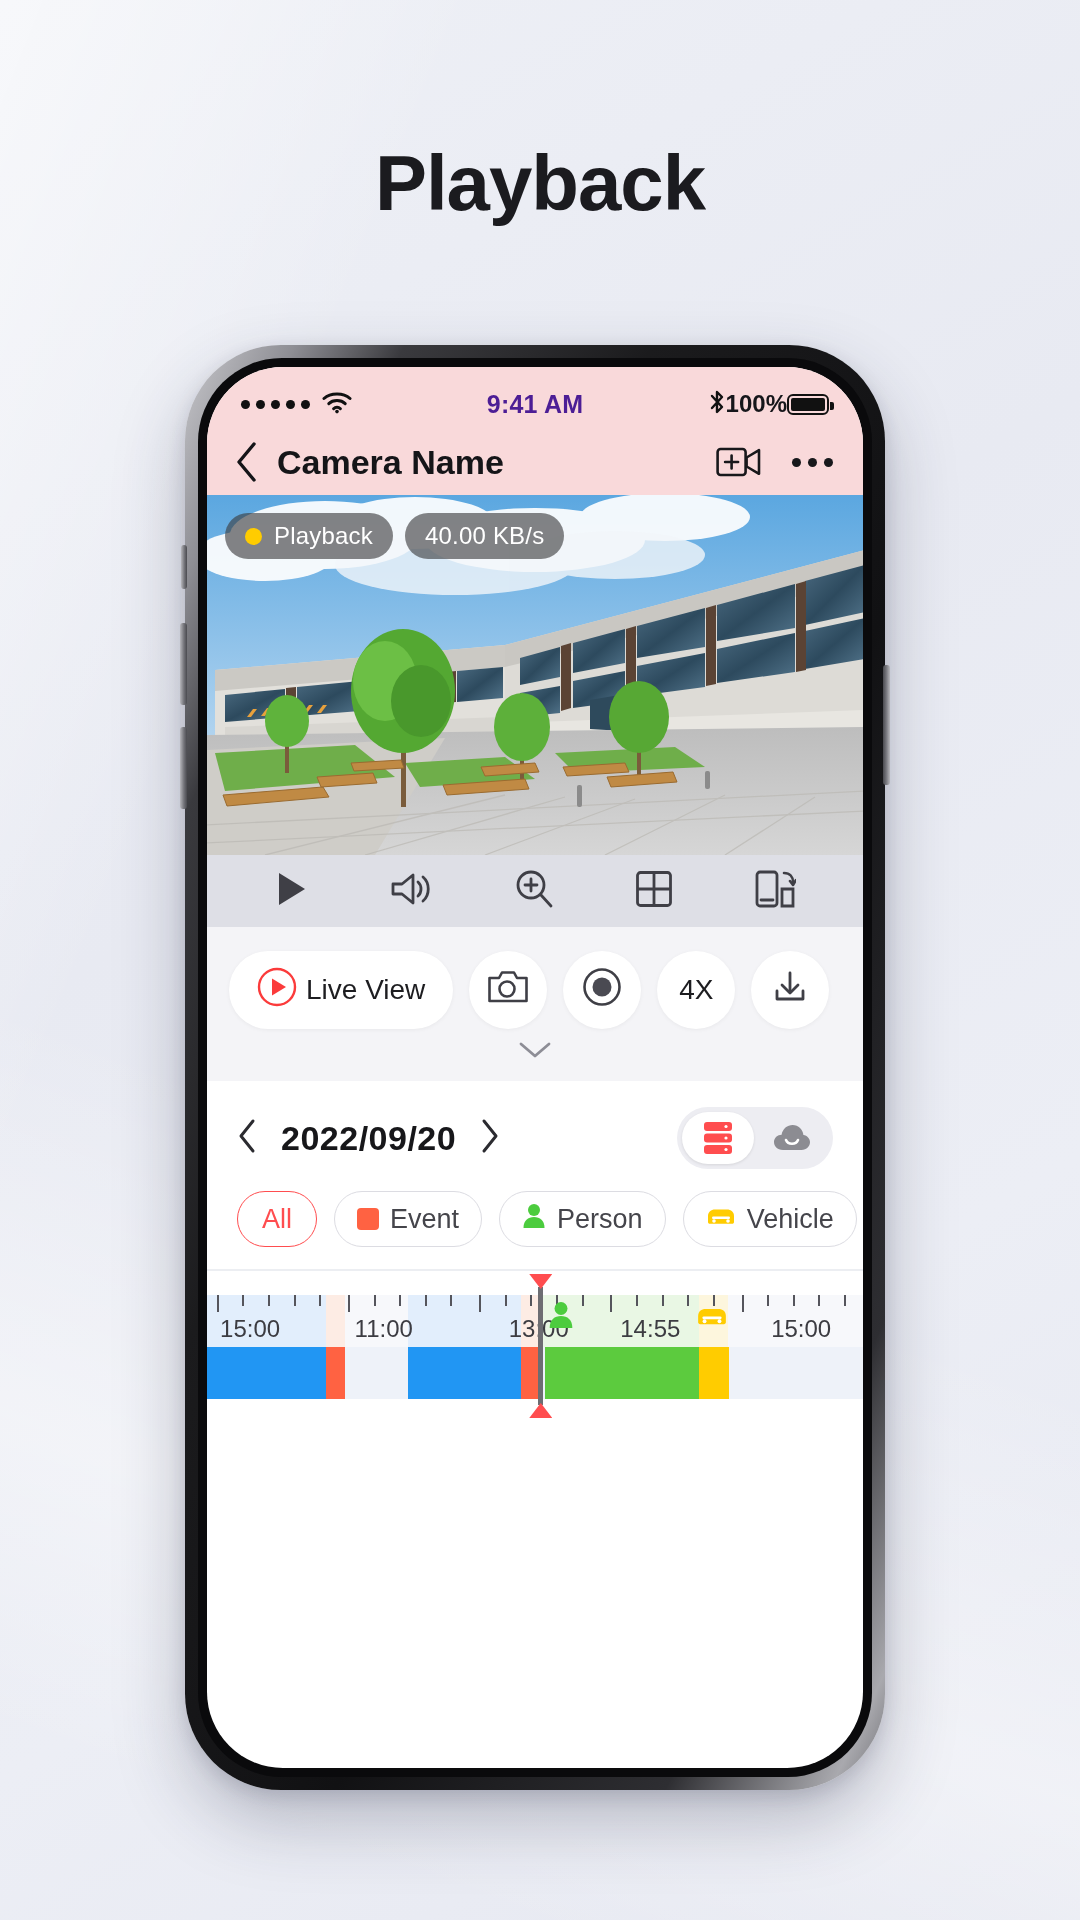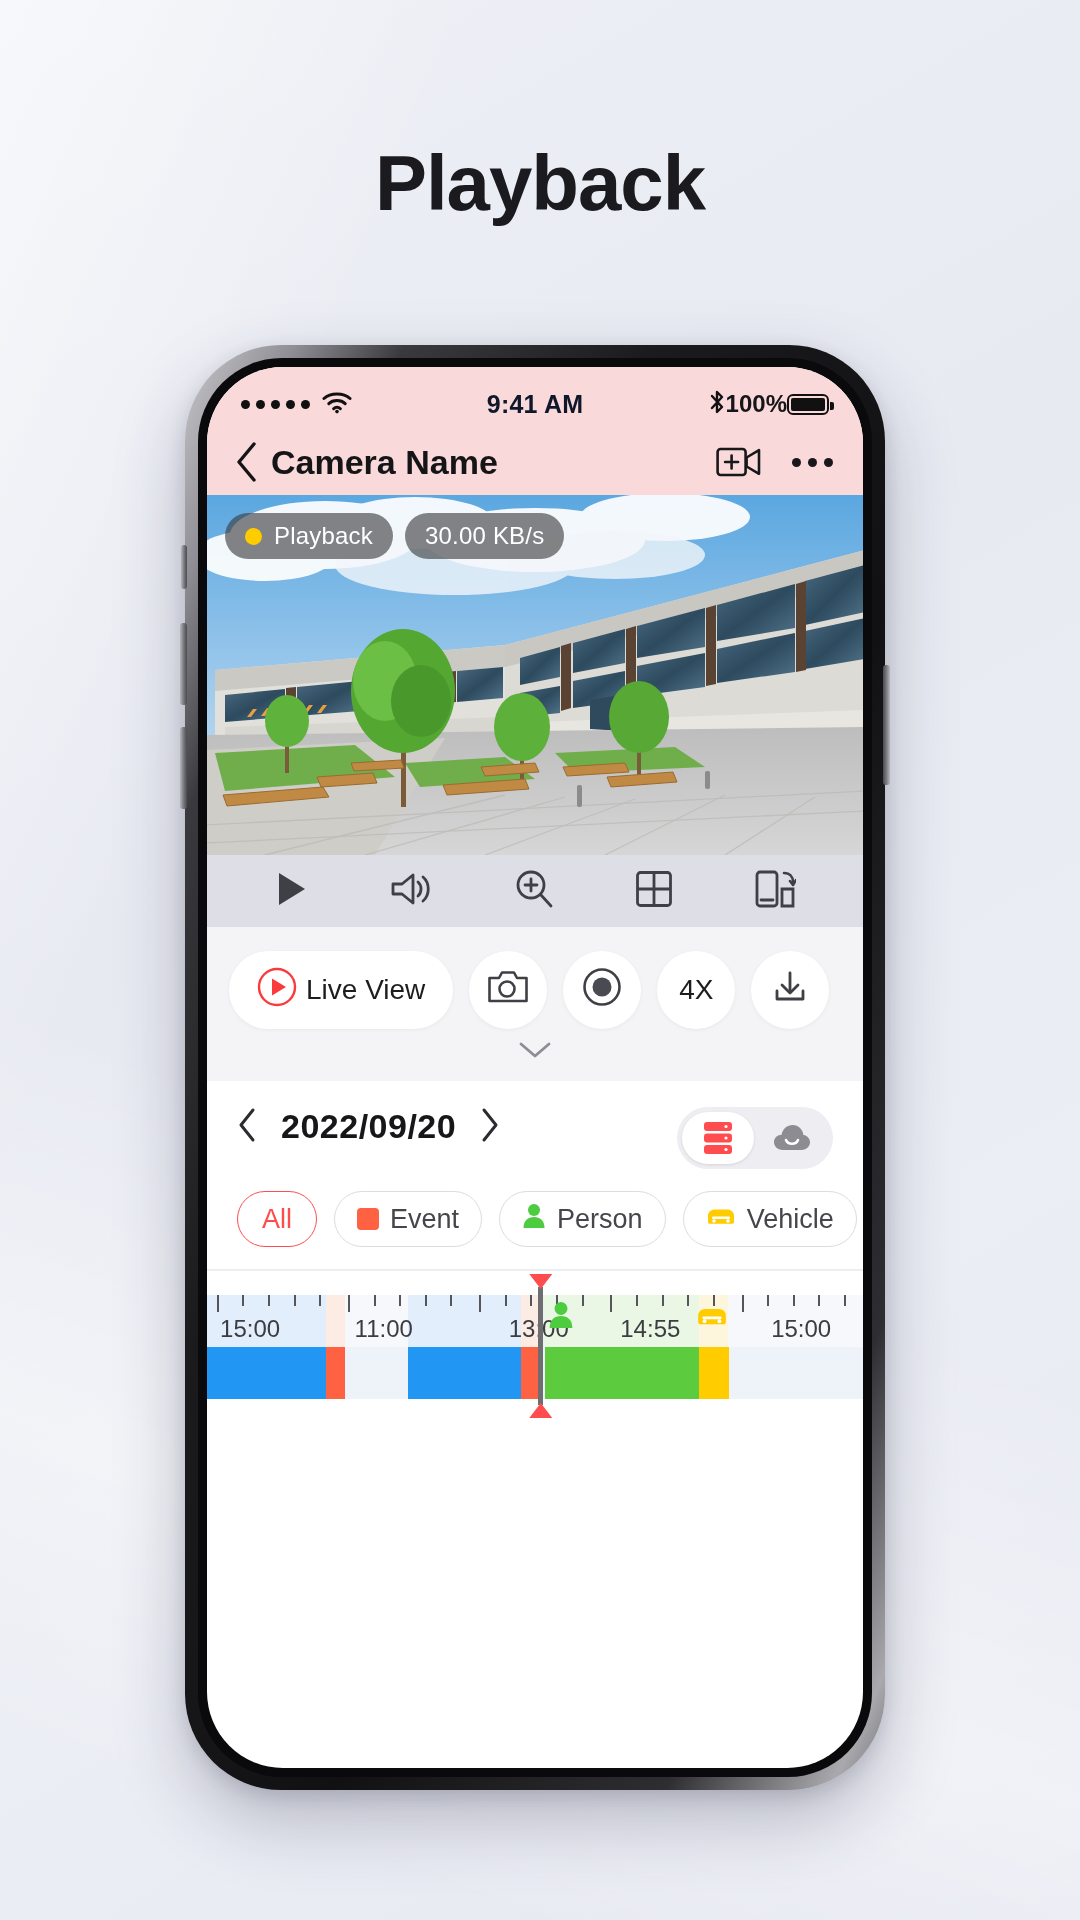--- a/index.html
+++ b/index.html
@@ -68,32 +68,32 @@
     height: 62px; background: #f9d9da;
     display: flex; align-items: center;
     padding: 12px 34px 0 34px;
     position: relative;
   }
   .sb-left { display: flex; align-items: center; gap: 12px; }
   .dots { display: flex; gap: 6px; }
   .dots i { width: 9px; height: 9px; border-radius: 50%; background: #111; display:block; }
   .sb-time {
     position: absolute; left: 0; right: 0; text-align: center;
-    font-size: 25px; font-weight: 600; color: #0f172a; letter-spacing: .2px;
+    font-size: 25px; font-weight: 600; color: #4c1d95; letter-spacing: .2px;
   }
   .sb-right { margin-left: auto; display: flex; align-items: center; gap: 0; }
   .sb-pct { font-size: 24px; font-weight: 600; color: #16161a; }
   .batt { width: 42px; height: 21px; border: 2.5px solid #111; border-radius: 6px; padding: 2px; position: relative; }
   .batt::after { content:""; position:absolute; right:-7px; top:6px; width:4px; height:8px; background:#111; border-radius:0 2px 2px 0; }
   .batt i { display:block; width:100%; height:100%; background:#111; border-radius:2px; }
 
   
   .navbar {
     height: 66px; background: #f9d9da;
-    display: flex; align-items: center; padding: 0 30px 0 28px; gap: 12px;
+    display: flex; align-items: center; padding: 0 30px 0 28px; gap: 18px;
   }
   .nav-title { font-size: 34px; font-weight: bold; color: #151518; }
   .nav-right { margin-left: auto; display: flex; align-items: center; gap: 30px; }
   .icon-btn { display:flex; align-items:center; justify-content:center; }
   .kebab { display: flex; gap: 7px; }
   .kebab i { width: 9px; height: 9px; border-radius: 50%; background: #18181b; display:block; }
 
   
   .video {
     position: relative; height: 360px; overflow: hidden;
@@ -126,21 +126,21 @@
   .circ {
     width: 78px; height: 78px; border-radius: 50%; background: #fff;
     display: flex; align-items: center; justify-content: center;
     box-shadow: 0 1px 4px rgba(0,0,0,0.05);
     font-size: 28px; color: #1d1d20; font-weight: 500;
   }
   .collapse { height: 46px; display: flex; align-items: center; justify-content: center; }
 
   
   .panel { background: #ffffff; }
-  .date-row { display: flex; padding: 26px 30px 18px 30px; gap: 24px; }
+  .date-row { display: flex; align-items: center; padding: 26px 30px 18px 30px; gap: 24px; }
   .date-text { font-size: 34px; font-weight: 600; color: #17171a; letter-spacing: .5px; }
   .seg {
     margin-left: auto; display: flex; background: #ededf2; border-radius: 34px;
     padding: 5px; gap: 2px;
   }
   .seg-item { width: 72px; height: 52px; border-radius: 30px; display:flex; align-items:center; justify-content:center; }
   .seg-item.on { background: #fff; box-shadow: 0 1px 3px rgba(0,0,0,0.10); }
 
   
   .chips { display: flex; gap: 17px; padding: 4px 30px 22px 30px; }
@@ -380,21 +380,21 @@
             <rect x="372" y="290" width="5" height="22" rx="2"></rect>
             <rect x="500" y="276" width="5" height="18" rx="2"></rect>
           </g>
         </svg>
         <div class="badges">
           <div class="badge">
             <span class="dot"></span>
             <span>Playback</span>
           </div>
           <div class="badge">
-            <span>30.00 KB/s</span>
+            <span>40.00 KB/s</span>
           </div>
         </div>
       </div>
 
       <div class="toolbar">
         <span>
           <svg width="34" height="38" viewBox="0 0 34 38">
               <path d="M5 3 L31 19 L5 35 Z" fill="#3f3f46"></path>
             </svg>
         </span>

